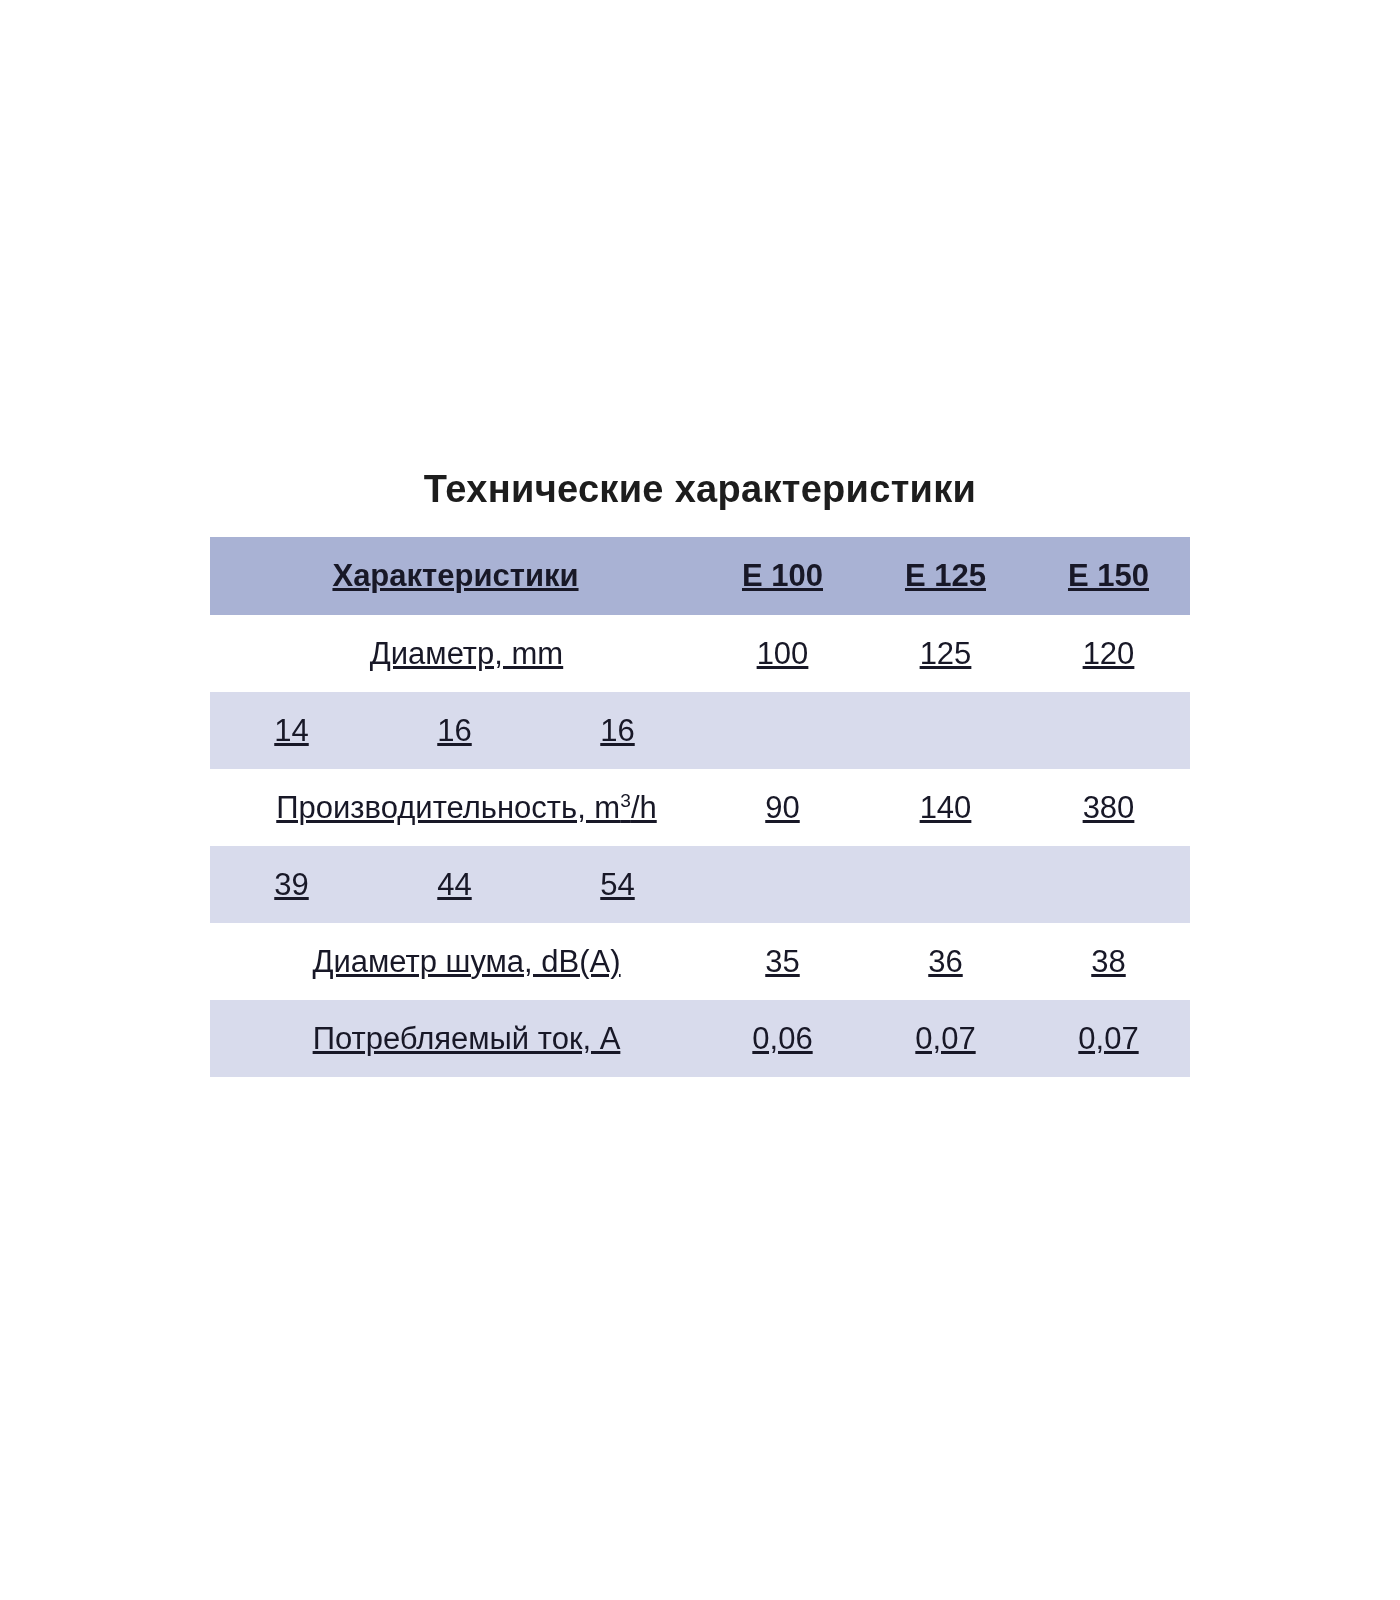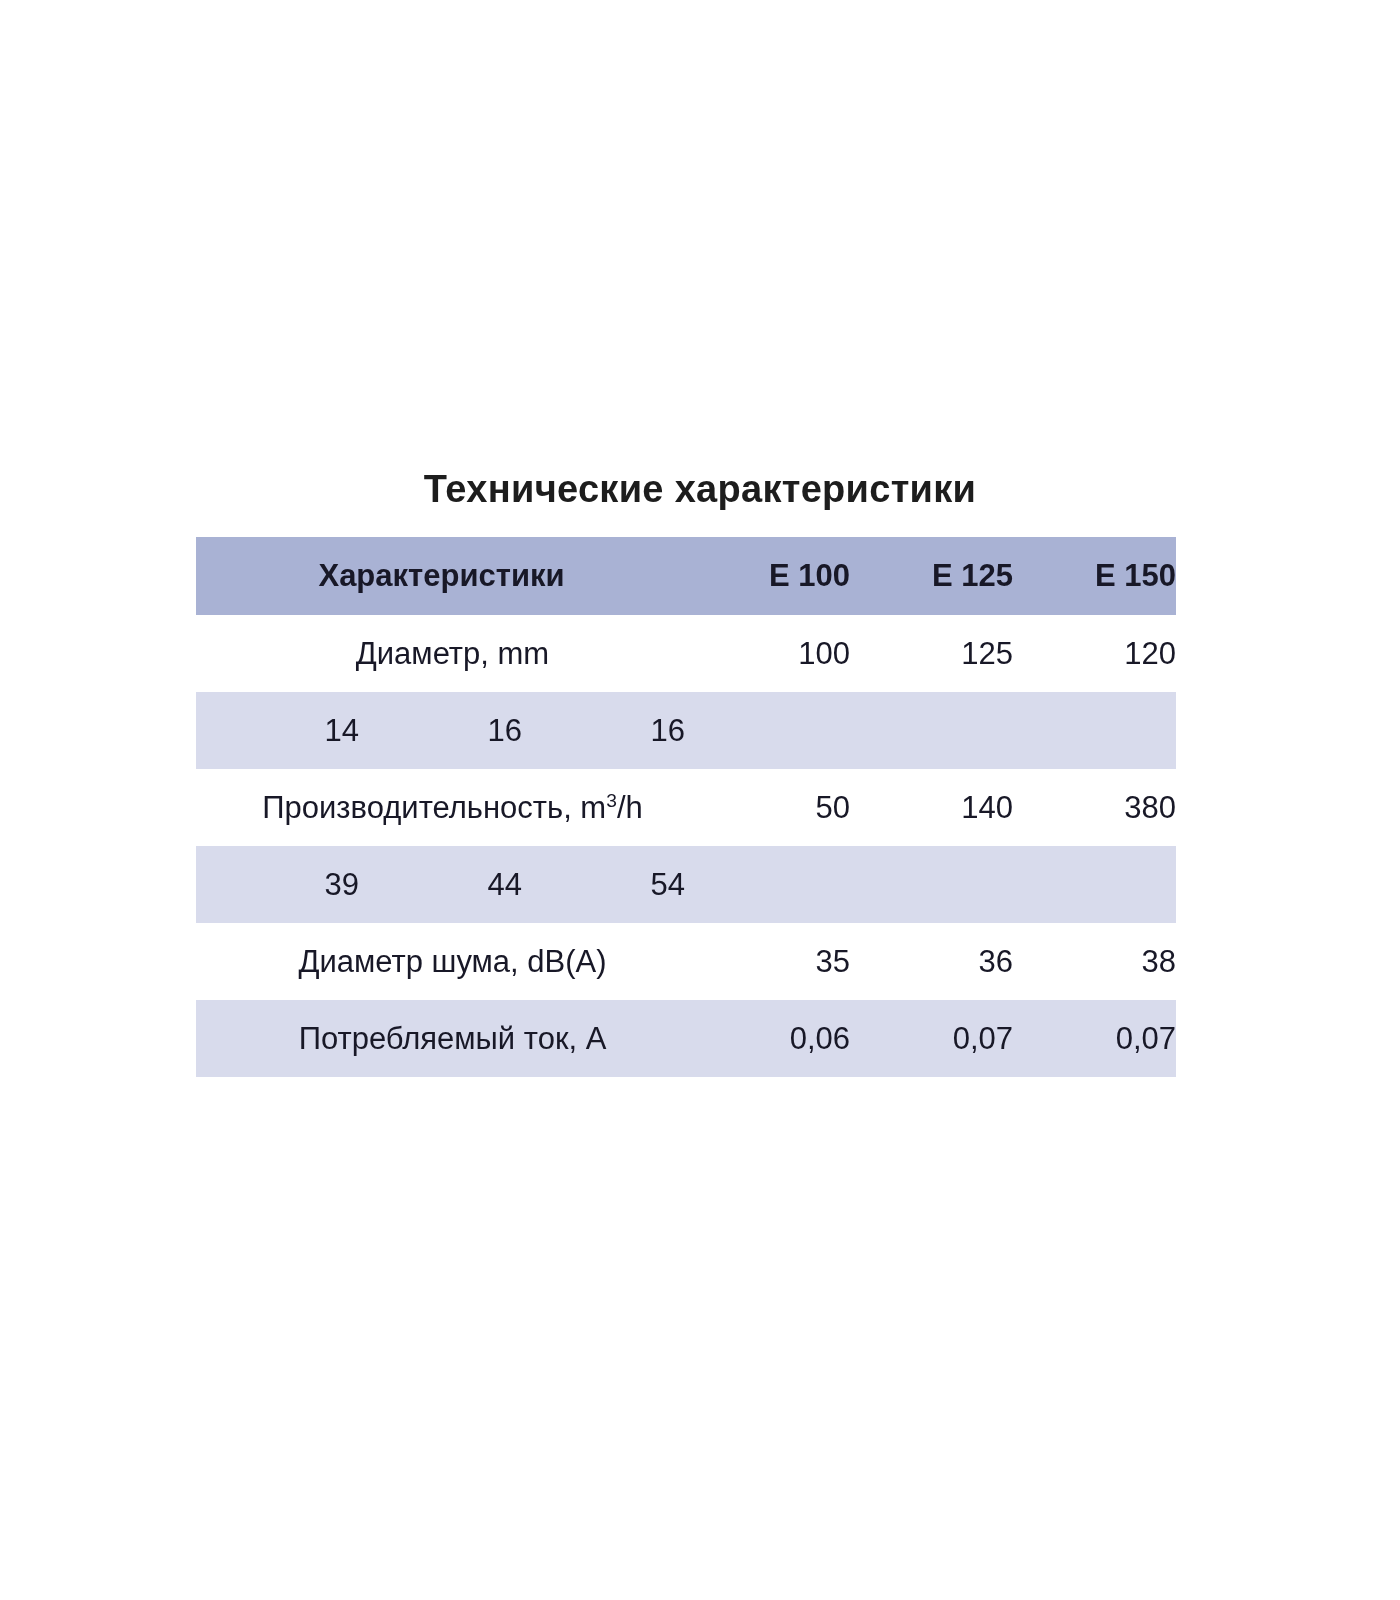--- a/index.html
+++ b/index.html
@@ -23,28 +23,29 @@
     text-align: center;
     font-size: 38px;
     line-height: 42px;
     font-weight: 700;
     letter-spacing: 0.3px;
     color: var(--title, #1d1d1d);
     white-space: nowrap;
   }
   .spec-table {
     position: absolute;
-    left: 196px;
+    left: 210px;
     top: 537px;
     width: 980px;
     display: flex;
     flex-direction: column;
     font-size: 31px;
     font-weight: 500;
     color: var(--text, #181827);
+    text-decoration: underline;
   }
   .row {
     display: flex;
     align-items: center;
     height: 77px;
     background: var(--row-bg, #ffffff);
   }
   .row.header {
     height: 78px;
     background: var(--header-bg, #a9b2d4);
@@ -61,21 +62,21 @@
     padding-left: 22px;
     text-align: center;
     white-space: nowrap;
   }
   .row.header .cell.label {
     padding-left: 0;
     text-align: center;
   }
   .cell.val {
     flex: 0 0 163px;
-    text-align: right;
+    text-align: center;
     white-space: nowrap;
   }
   .cell.label sup {
     font-size: 0.62em;
     line-height: 0;
     vertical-align: super;
   }
 </style>
 </head>
 <body>
@@ -101,21 +102,21 @@
     </div>
 
     <div class="row shaded">
       <div class="cell val">14</div>
       <div class="cell val">16</div>
       <div class="cell val">16</div>
     </div>
 
     <div class="row">
       <div class="cell label"><span>Производительность, m</span><sup>3</sup><span>/h</span></div>
-      <div class="cell val">50</div>
+      <div class="cell val">90</div>
       <div class="cell val">140</div>
       <div class="cell val">380</div>
     </div>
 
     <div class="row shaded">
       <div class="cell val">39</div>
       <div class="cell val">44</div>
       <div class="cell val">54</div>
     </div>
 

